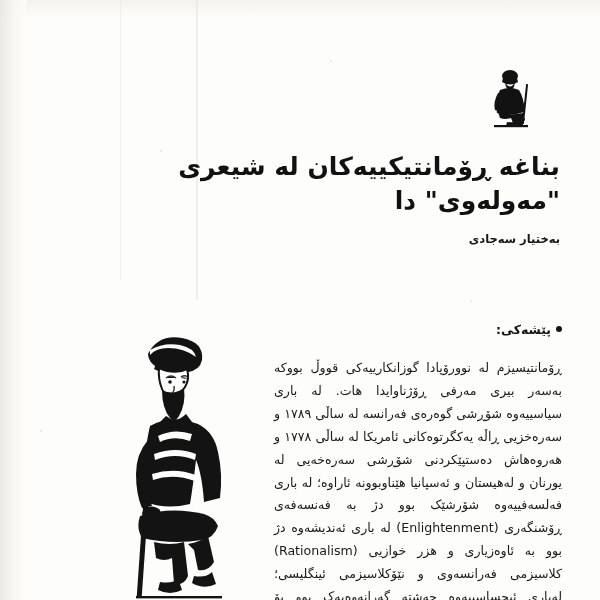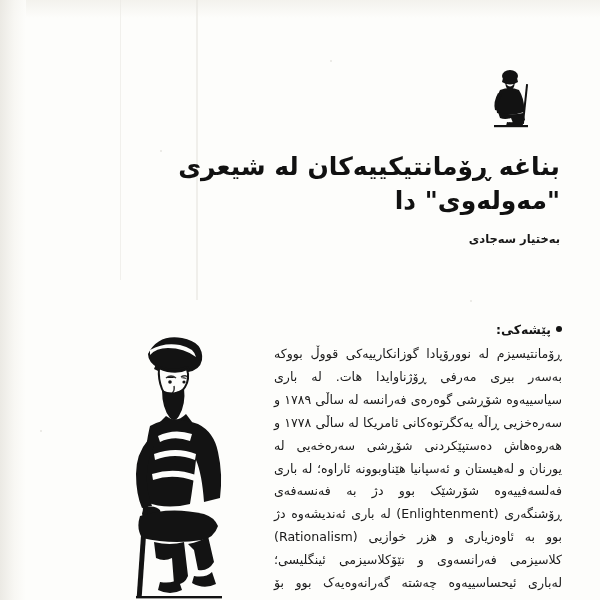--- a/index.html
+++ b/index.html
@@ -96,21 +96,21 @@
     top: 322px;
     width: 288px;
     direction: rtl;
     text-align: justify;
     text-align-last: right;
   }
   .section-head {
     font-size: 12.5px;
     font-weight: bold;
     color: #141414;
-    margin-bottom: 6px;
+    margin-bottom: 20px;
     direction: rtl;
     text-align: right;
   }
   .bullet-dot {
     display: inline-block;
     width: 6px;
     height: 6px;
     background: #141414;
     border-radius: 50%;
     margin-left: 5px;

